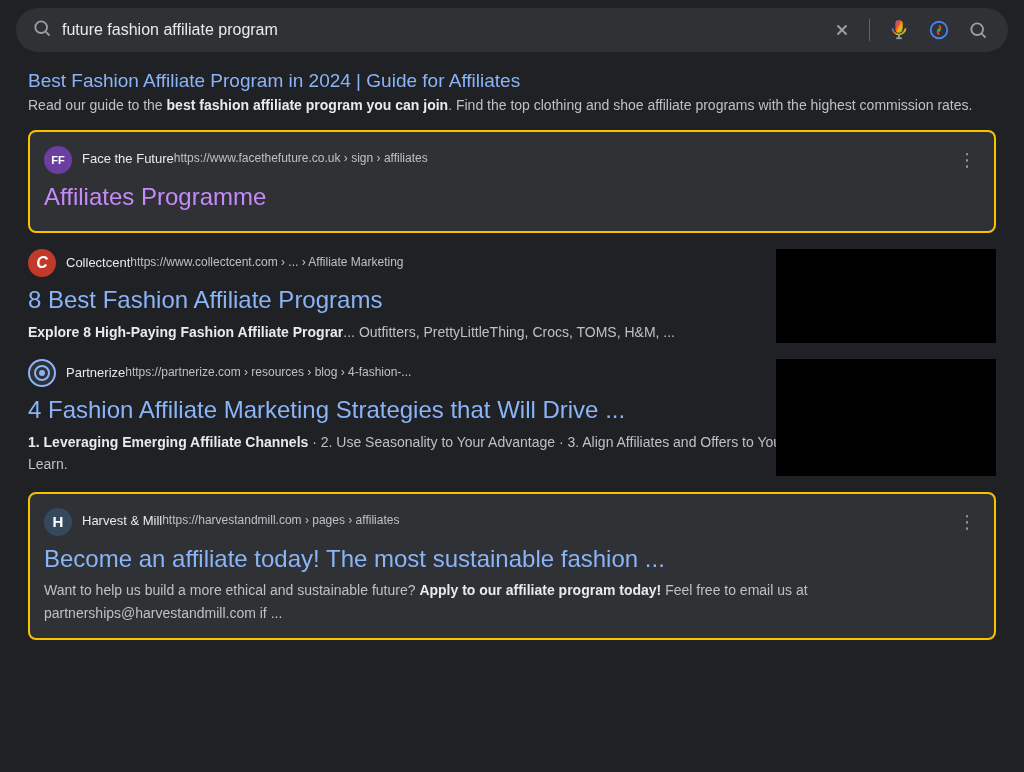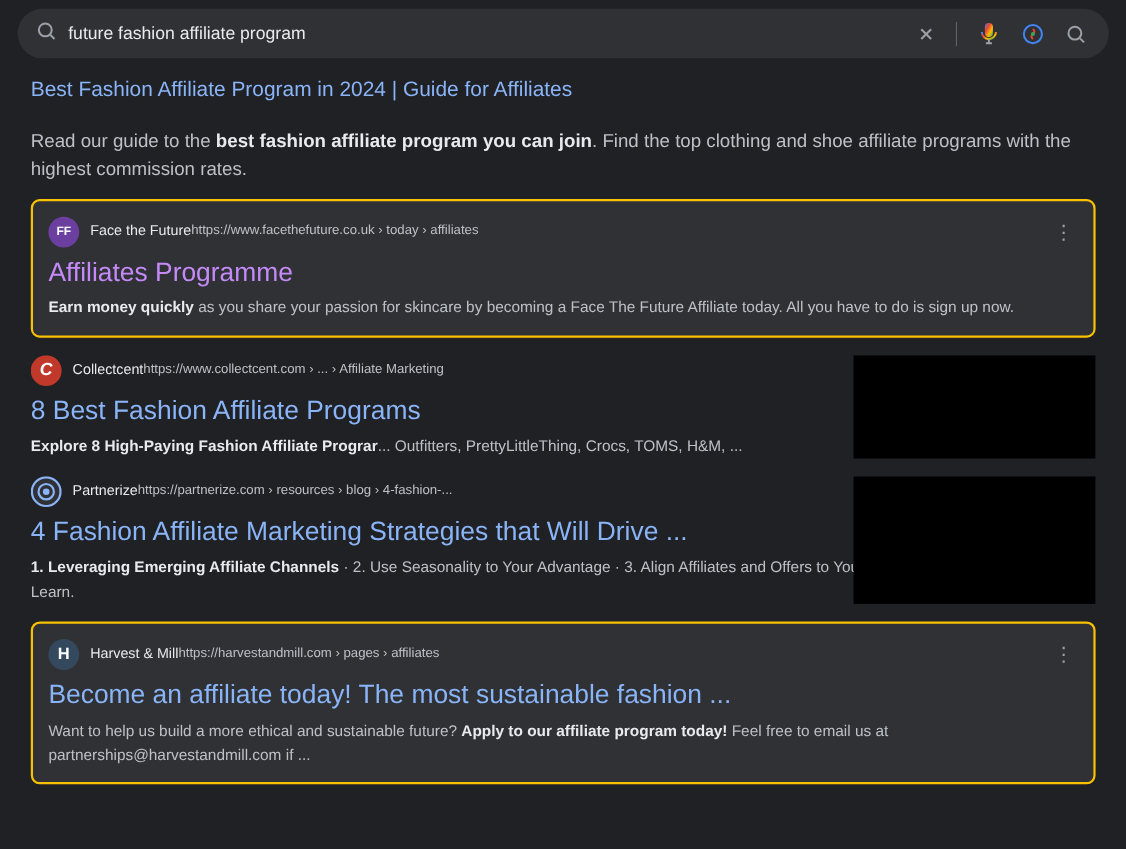--- a/index.html
+++ b/index.html
@@ -80,22 +80,22 @@
     .top-partial-title {
       color: #8ab4f8;
       font-size: 19px;
       font-weight: normal;
       text-decoration: none;
       line-height: 1.4;
     }
 
     .top-partial-desc {
       color: #bdc1c6;
-      font-size: 17px;
-      margin-top: 20px;
+      font-size: 14px;
+      margin-top: 0;
       line-height: 1.5;
     }
 
     .top-partial-desc strong {
       color: #e8eaed;
       font-weight: bold;
     }
 
     
     .result-card-highlighted {
@@ -260,28 +260,25 @@
     <div class="top-partial-desc">
       Read our guide to the <strong>best fashion affiliate program you can join</strong>. Find the top clothing and shoe affiliate programs with the highest commission rates.
     </div>
   </div>
 
   <div class="result-card-highlighted">
     <div class="site-info-row">
       <div class="site-favicon favicon-ff">FF</div>
       <div class="site-name-url">
         <span class="site-name">Face the Future</span>
-        <span class="site-url">https://www.facethefuture.co.uk › today › affiliates</span>
+        <span class="site-url">https://www.facethefuture.co.uk › sign › affiliates</span>
       </div>
       <button class="three-dot-btn">⋮</button>
     </div>
     <a class="result-title" href="#">Affiliates Programme</a>
-    <div class="result-desc">
-      <strong>Earn money quickly</strong> as you share your passion for skincare by becoming a Face The Future Affiliate today. All you have to do is sign up now.
-    </div>
   </div>
 
   <div class="result-card" style="position:relative; overflow:hidden;">
     <div class="site-info-row">
       <div class="site-favicon favicon-c" style="background:#c0392b; color:#fff; font-size:16px; font-weight:bold; font-style:italic;">C</div>
       <div class="site-name-url">
         <span class="site-name">Collectcent</span>
         <span class="site-url">https://www.collectcent.com › ... › Affiliate Marketing</span>
       </div>
     </div>

